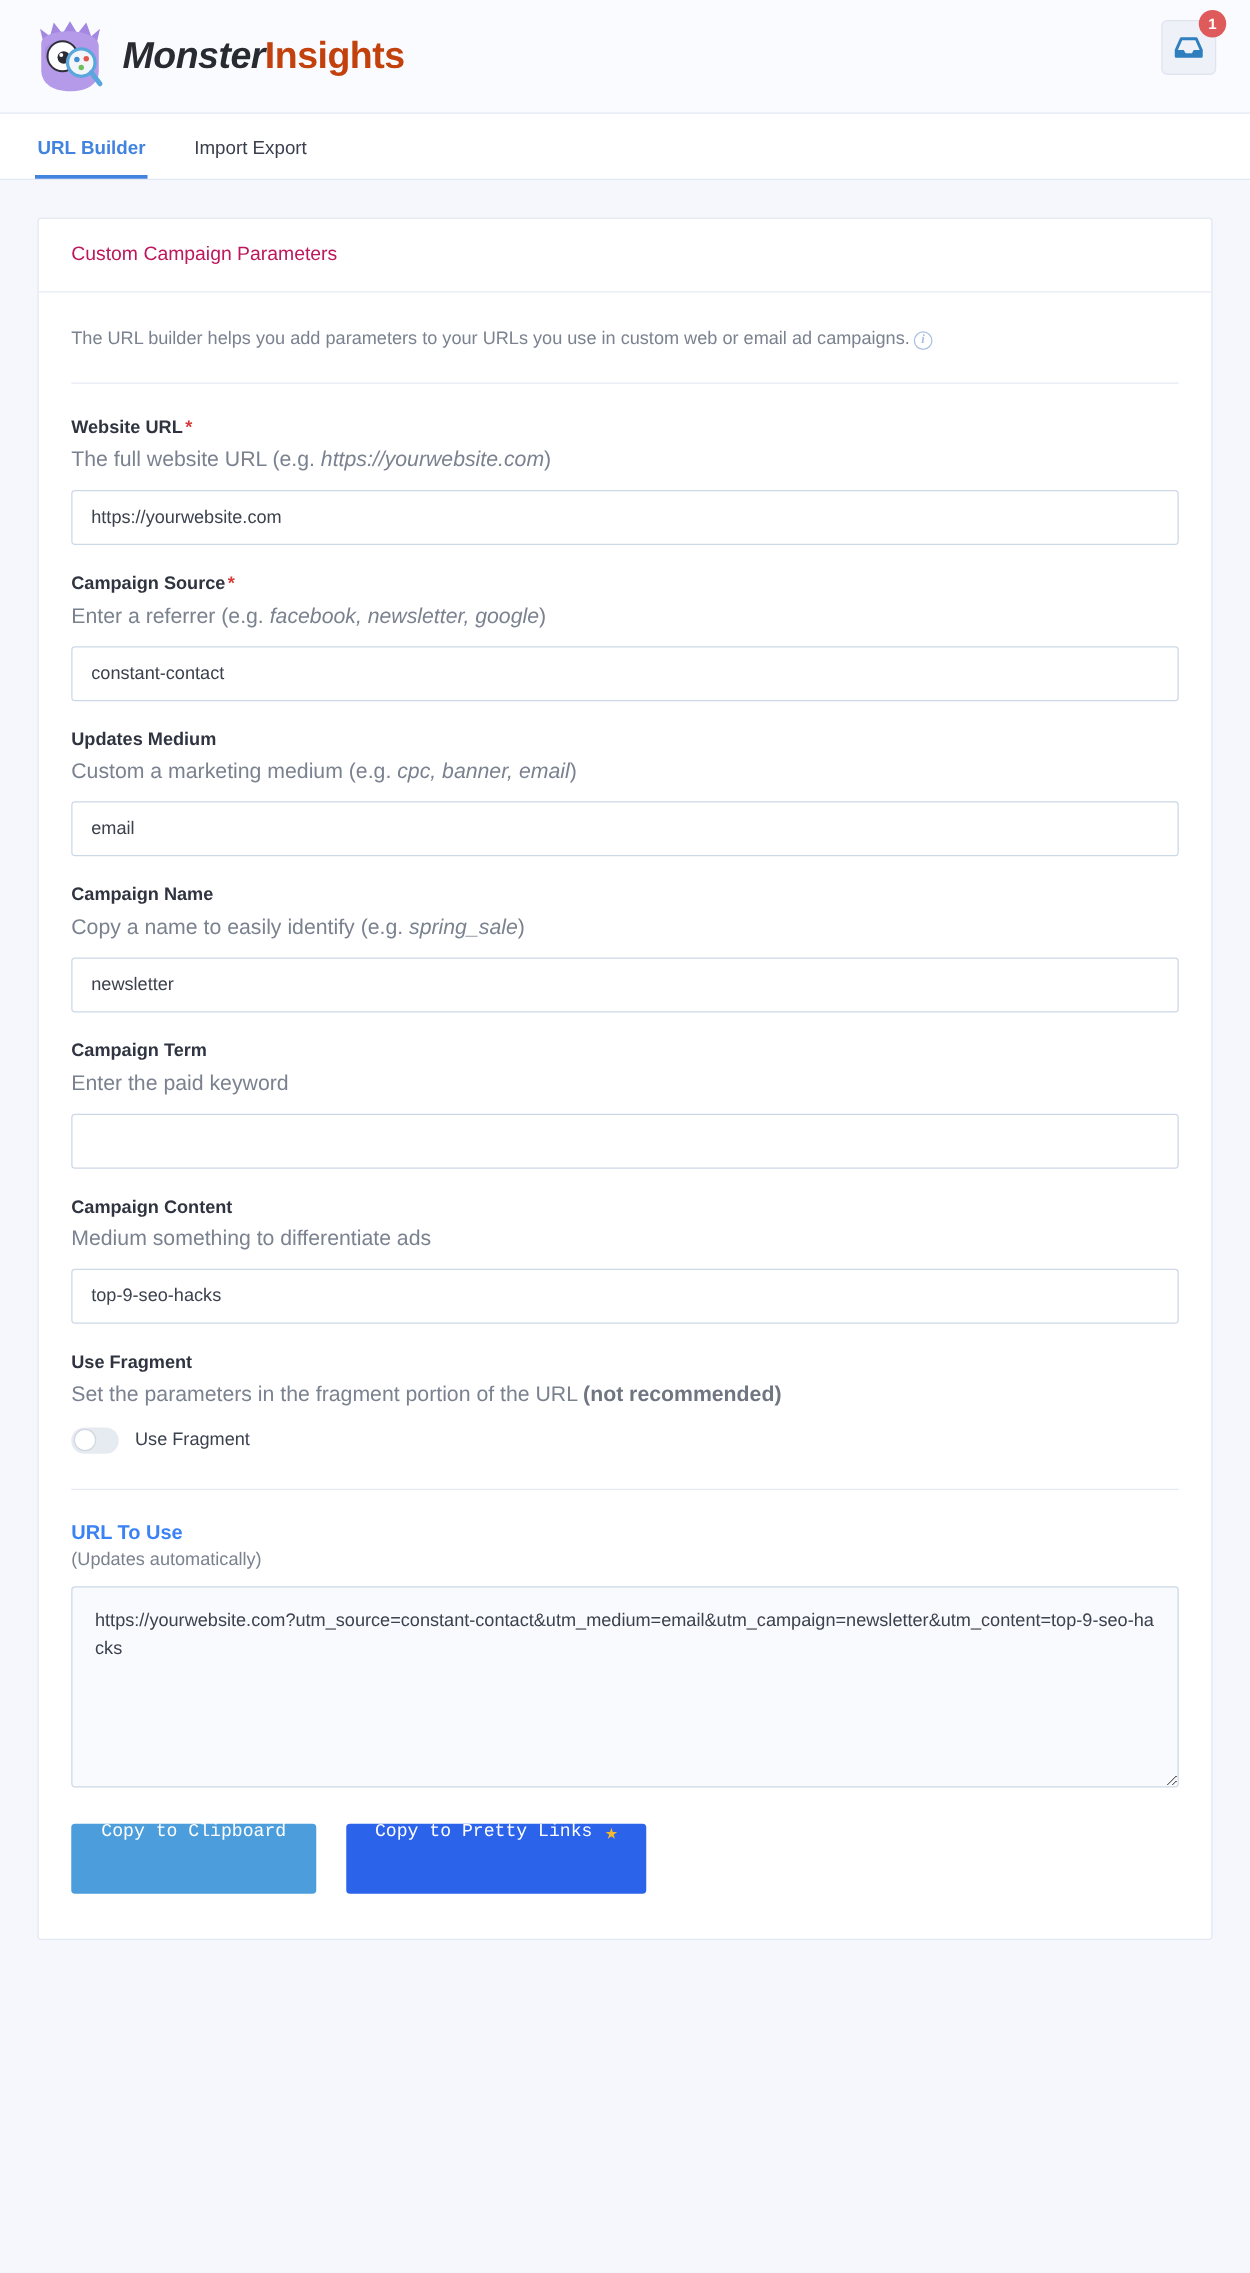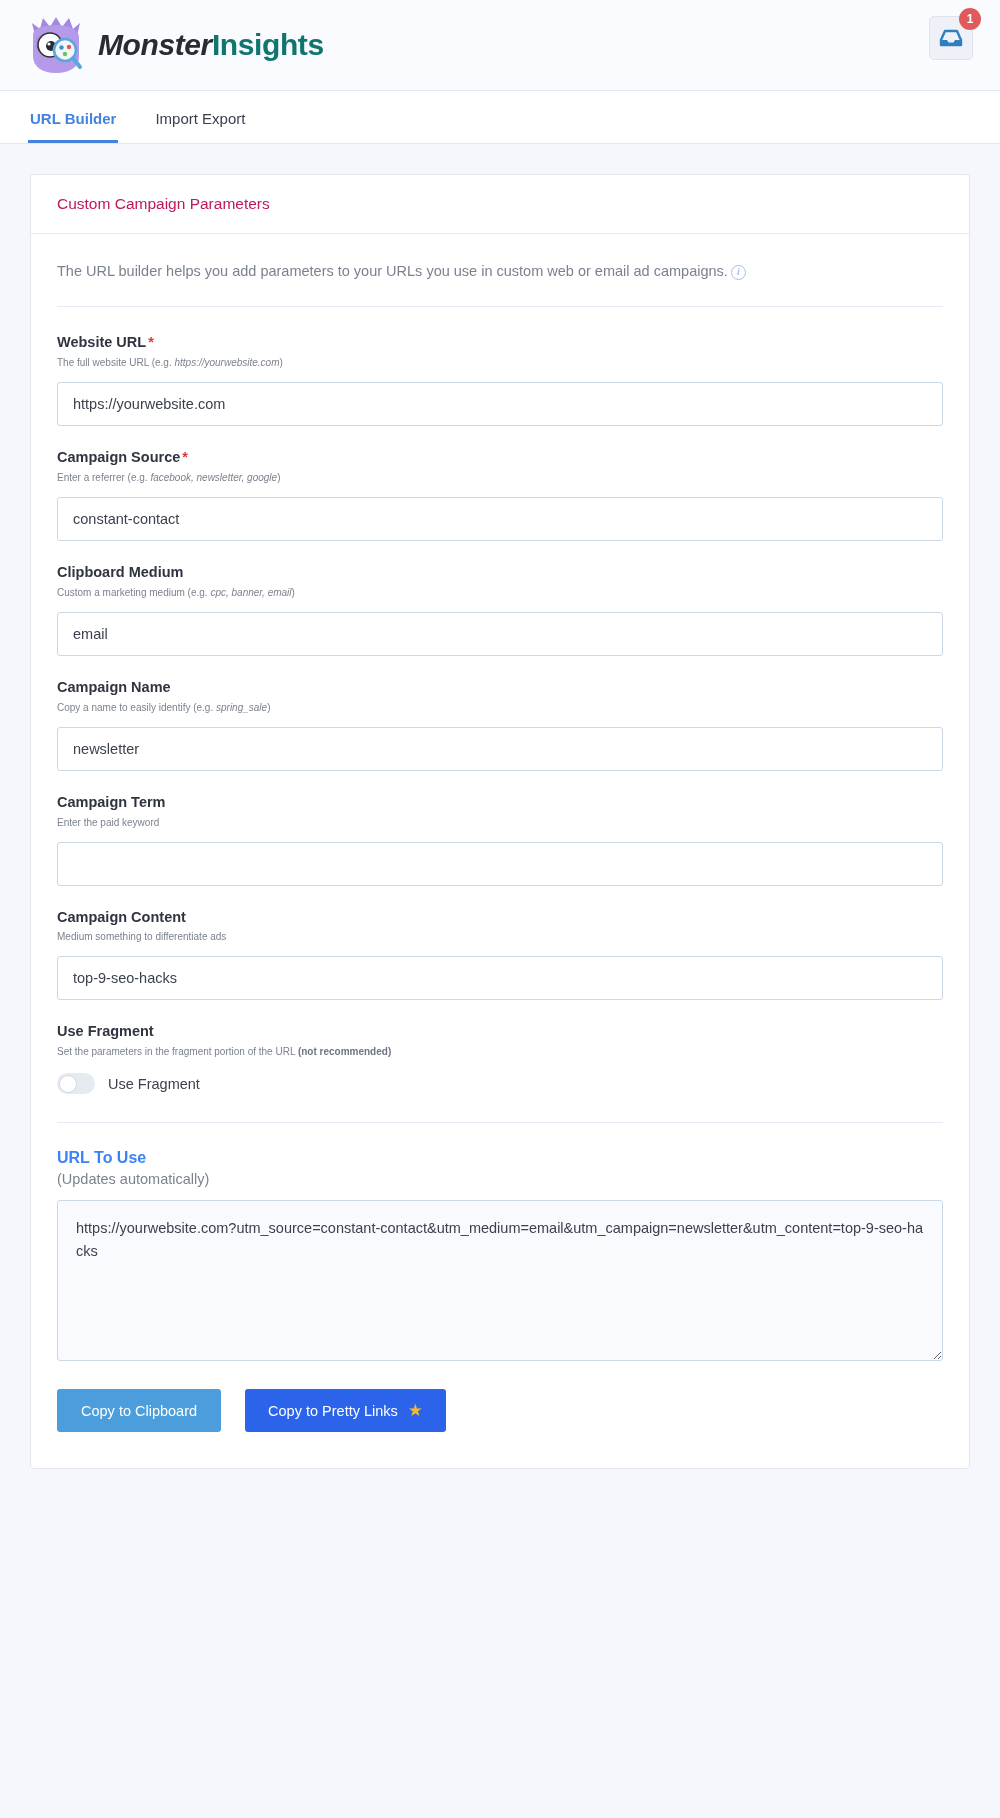--- a/index.html
+++ b/index.html
@@ -37,21 +37,21 @@
   .brand-mark { width: 56px; height: 60px; display: block; }
 
   .brand-text {
     font-size: 30px;
     font-weight: bold;
     letter-spacing: -0.4px;
     line-height: 1;
     white-space: nowrap;
   }
   .brand-text .m { color: #292b33; font-style: italic; }
-  .brand-text .i { color: #0f766e; }
+  .brand-text .i { color: #c2410c; }
 
   .header-right {
     position: absolute;
     right: 27px;
     top: 16px;
   }
 
   .inbox-btn {
     width: 44px; height: 44px;
     background: #eef1f7;
@@ -154,21 +154,21 @@
   .field-label {
     font-size: 14.5px;
     font-weight: bold;
     color: #2f3440;
     line-height: 1.3;
     margin-bottom: 4px;
   }
   .req { color: #d63b3b; font-weight: bold; margin-left: 2px; }
 
   .field-help {
-    font-size: 10px;
+    font-size: 17px;
     color: #7b828f;
     line-height: 1.4;
     margin-bottom: 12px;
   }
   .field-help em { font-style: italic; }
   .field-help .strong { font-weight: bold; color: #6f7682; }
 
   .text-input {
     width: 100%;
     height: 44px;
@@ -247,25 +247,24 @@
     display: flex;
     gap: 24px;
     margin-top: 24px;
     padding-bottom: 36px;
   }
   .btn {
     border: none;
     border-radius: 3px;
     font-size: 14.5px;
     color: #ffffff;
-    font-family: Liberation Sans, sans-serif;
+    font-family: Liberation Mono, monospace;
     cursor: pointer;
-    height: 43px;
+    height: 56px;
     display: inline-flex;
-    align-items: center;
     justify-content: center;
     gap: 10px;
     line-height: 1;
   }
   .btn-clipboard { background: #4b9edb; padding: 0 24px; }
   .btn-pretty { background: #2b63ea; padding: 0 23px; }
   .star-icon { font-size: 17px; color: #f4b92f; line-height: 1; }
 </style>
 </head>
 <body>
@@ -334,21 +333,21 @@
           <span>Campaign Source</span><span class="req">*</span>
         </div>
         <div class="field-help">
           <span>Enter a referrer (e.g. </span><em>facebook, newsletter, google</em><span>)</span>
         </div>
         <input class="text-input" type="text" value="constant-contact" style="">
       </div>
 
       <div class="field">
         <div class="field-label">
-          <span>Clipboard Medium</span><span class="req"></span>
+          <span>Updates Medium</span><span class="req"></span>
         </div>
         <div class="field-help">
           <span>Custom a marketing medium (e.g. </span><em>cpc, banner, email</em><span>)</span>
         </div>
         <input class="text-input" type="text" value="email" style="">
       </div>
 
       <div class="field">
         <div class="field-label">
           <span>Campaign Name</span><span class="req"></span>

